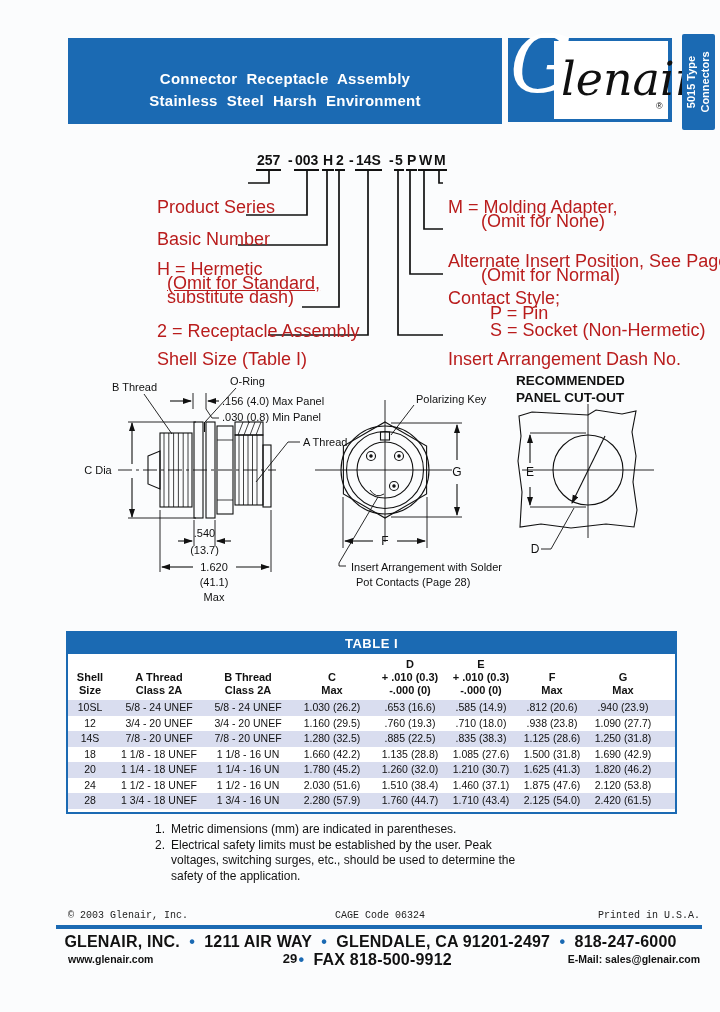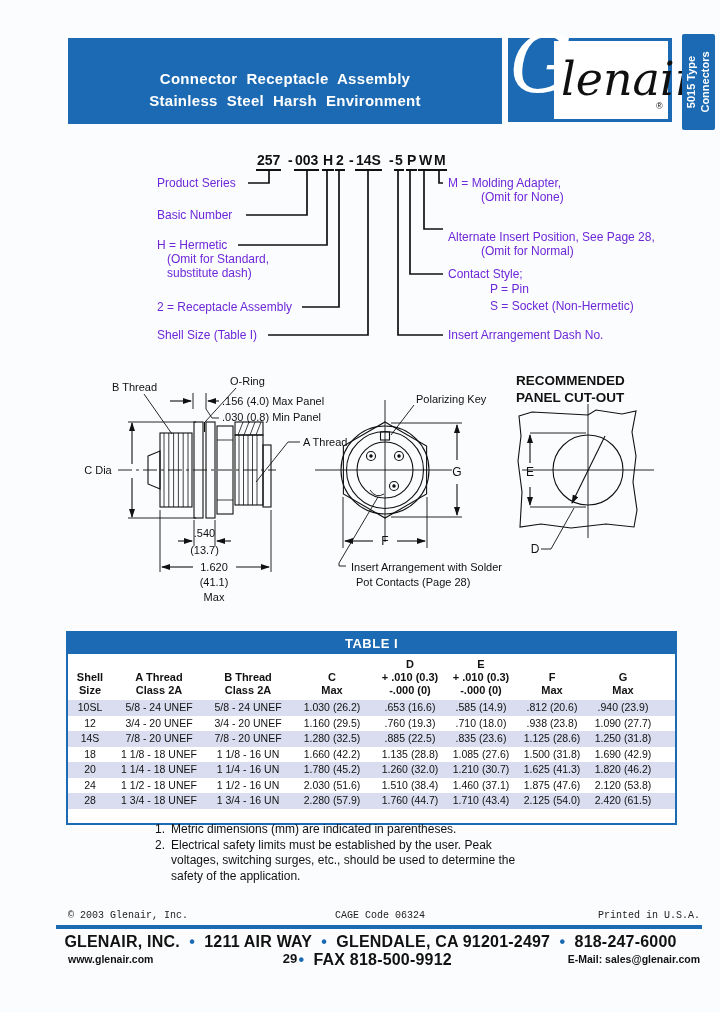--- a/index.html
+++ b/index.html
@@ -24,36 +24,36 @@
   .side-tab{left:682px;top:34px;width:33px;height:96px;background:var(--blue);border-radius:2px;}
   .side-tab-inner{
     position:absolute;left:0;top:0;width:96px;height:33px;
     transform:rotate(-90deg) translate(-96px,0);transform-origin:top left;
     color:#fff;font-weight:bold;font-size:11px;line-height:14px;text-align:center;padding-top:2px;box-sizing:border-box;
   }
   
   .part-code-wrap{left:0;top:152px;width:720px;height:22px;}
   .code-seg{position:absolute;top:0;font-weight:bold;font-size:14px;border-bottom:2px solid #111;padding:0 1px 1px 1px;}
   .code-seg.dash{border-bottom:none;}
-  .callout{position:absolute;font-size:12px;line-height:14px;color:#6d28d9;white-space:nowrap;}
+  .callout{position:absolute;font-size:18px;line-height:14px;color:#b91c1c;white-space:nowrap;margin-top:24px;}
   .callout .sub{display:block;}
   .part-lines{left:0;top:140px;width:720px;height:220px;}
   
   .drawings{left:60px;top:360px;}
   .drawings text{font-family:"Liberation Sans",sans-serif;}
   
   .table1{left:66px;top:631px;width:611px;background:#fff;border:2.5px solid var(--blue);box-sizing:border-box;}
   .table1-title{background:var(--blue);color:#fff;font-weight:bold;font-size:13px;text-align:center;height:21px;line-height:21px;letter-spacing:.5px;}
   .tgrid{display:grid;grid-template-columns:44px 94px 84px 84px 72px 70px 72px 70px;padding-right:16px;}
   .theader{padding-top:4px;}
   .th{display:flex;flex-direction:column;justify-content:flex-end;align-items:center;font-weight:bold;font-size:11px;line-height:13px;text-align:center;padding-bottom:3px;}
   .tr{height:15.5px;}
   .tr.alt{background:var(--rowalt);}
   .td{font-size:10.5px;line-height:15.5px;text-align:center;white-space:nowrap;}
-  .tbody{padding-bottom:14px;}
+  .tbody{padding-bottom:3px;}
   
   .notes{left:155px;top:822px;width:440px;font-size:12px;line-height:15.5px;}
   .note{display:flex;}
   .note-num{width:16px;flex:none;}
   
   .foot-small{font-size:10px;color:#222;font-family:Liberation Mono, monospace;}
   .foot-row1{left:60px;top:910px;width:640px;height:12px;}
   .foot-copy{position:absolute;left:8px;top:0;}
   .foot-cage{position:absolute;left:0;width:100%;text-align:center;top:0;}
   .foot-printed{position:absolute;right:0;top:0;}
@@ -115,21 +115,21 @@
     <path d="M410,30 V134 H443"></path>
     <path d="M424,30 V89 H443"></path>
     <path d="M439,30 V43 H443"></path>
   </g>
 </svg>
 
 <div class="abs callout" style="left:157px;top:176px;"><span>Product Series</span></div>
 <div class="abs callout" style="left:157px;top:208px;"><span>Basic Number</span></div>
 <div class="abs callout" style="left:157px;top:238px;">
   <span>H = Hermetic</span>
-  <span class="sub" style="padding-left:10px;">(Omit for Standard,</span>
+  <span class="sub" style="padding-left:10px;text-decoration:underline;">(Omit for Standard,</span>
   <span class="sub" style="padding-left:10px;">substitute dash)</span>
 </div>
 <div class="abs callout" style="left:157px;top:300px;"><span>2 = Receptacle Assembly</span></div>
 <div class="abs callout" style="left:157px;top:328px;"><span>Shell Size (Table I)</span></div>
 
 <div class="abs callout" style="left:448px;top:176px;">
   <span>M = Molding Adapter,</span>
   <span class="sub" style="padding-left:33px;">(Omit for None)</span>
 </div>
 <div class="abs callout" style="left:448px;top:230px;">
@@ -313,21 +313,21 @@
         <div class="td">.710 (18.0)</div>
         <div class="td">.938 (23.8)</div>
         <div class="td">1.090 (27.7)</div>
       </div>
       <div class="tgrid tr alt">
         <div class="td">14S</div>
         <div class="td">7/8 - 20 UNEF</div>
         <div class="td">7/8 - 20 UNEF</div>
         <div class="td">1.280 (32.5)</div>
         <div class="td">.885 (22.5)</div>
-        <div class="td">.835 (23.6)</div>
+        <div class="td">.835 (38.3)</div>
         <div class="td">1.125 (28.6)</div>
         <div class="td">1.250 (31.8)</div>
       </div>
       <div class="tgrid tr">
         <div class="td">18</div>
         <div class="td">1 1/8 - 18 UNEF</div>
         <div class="td">1 1/8 - 16 UN</div>
         <div class="td">1.660 (42.2)</div>
         <div class="td">1.135 (28.8)</div>
         <div class="td">1.085 (27.6)</div>

